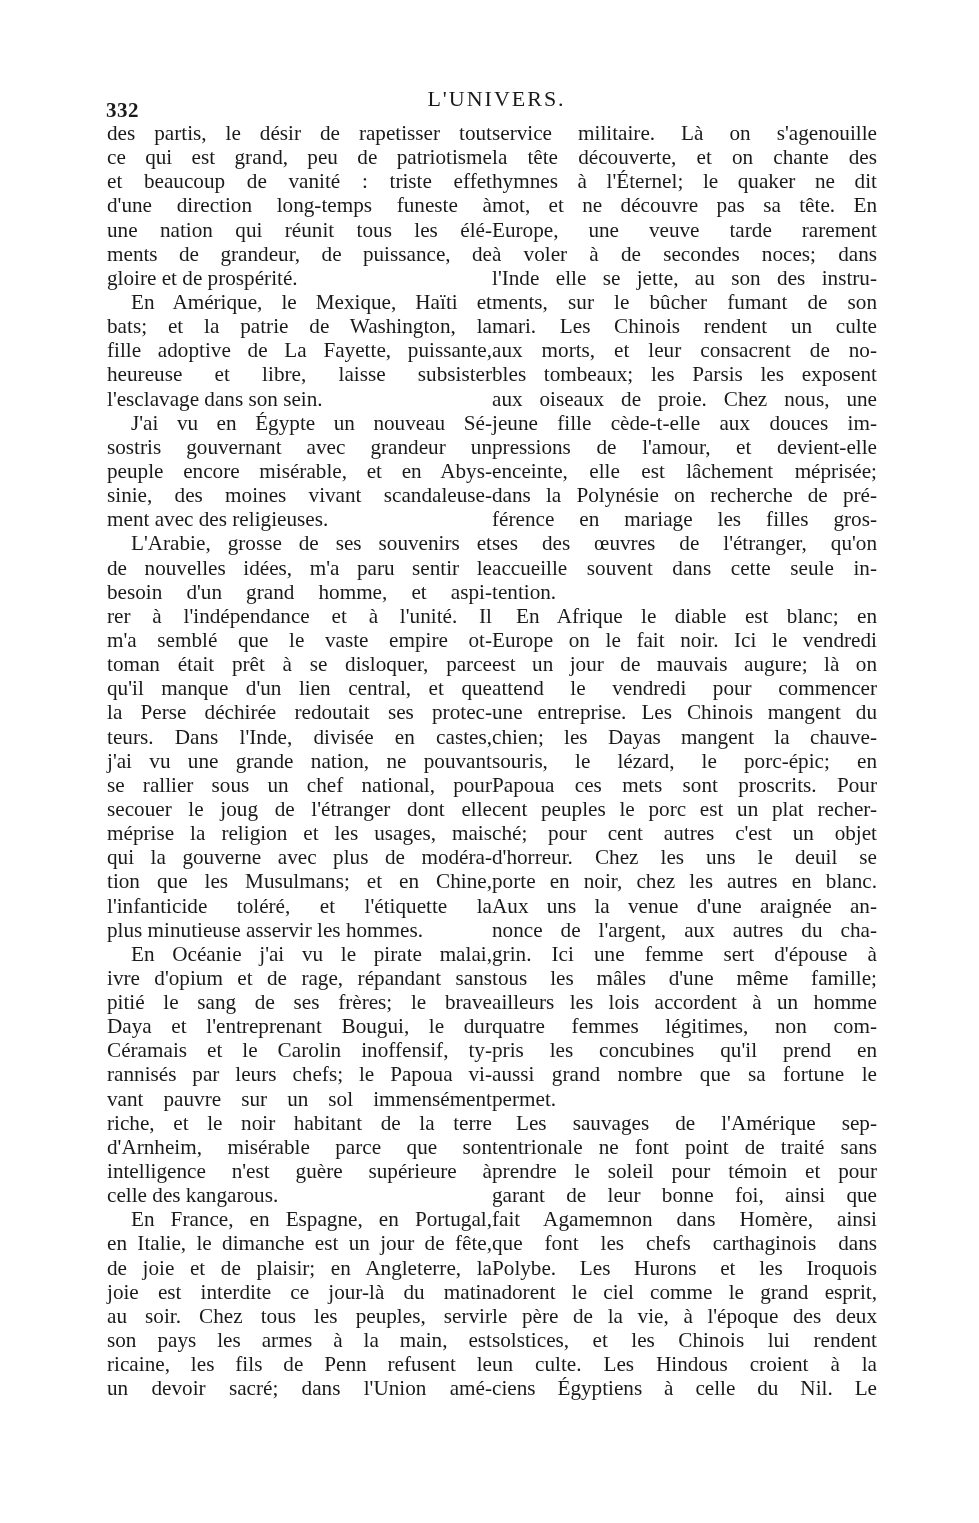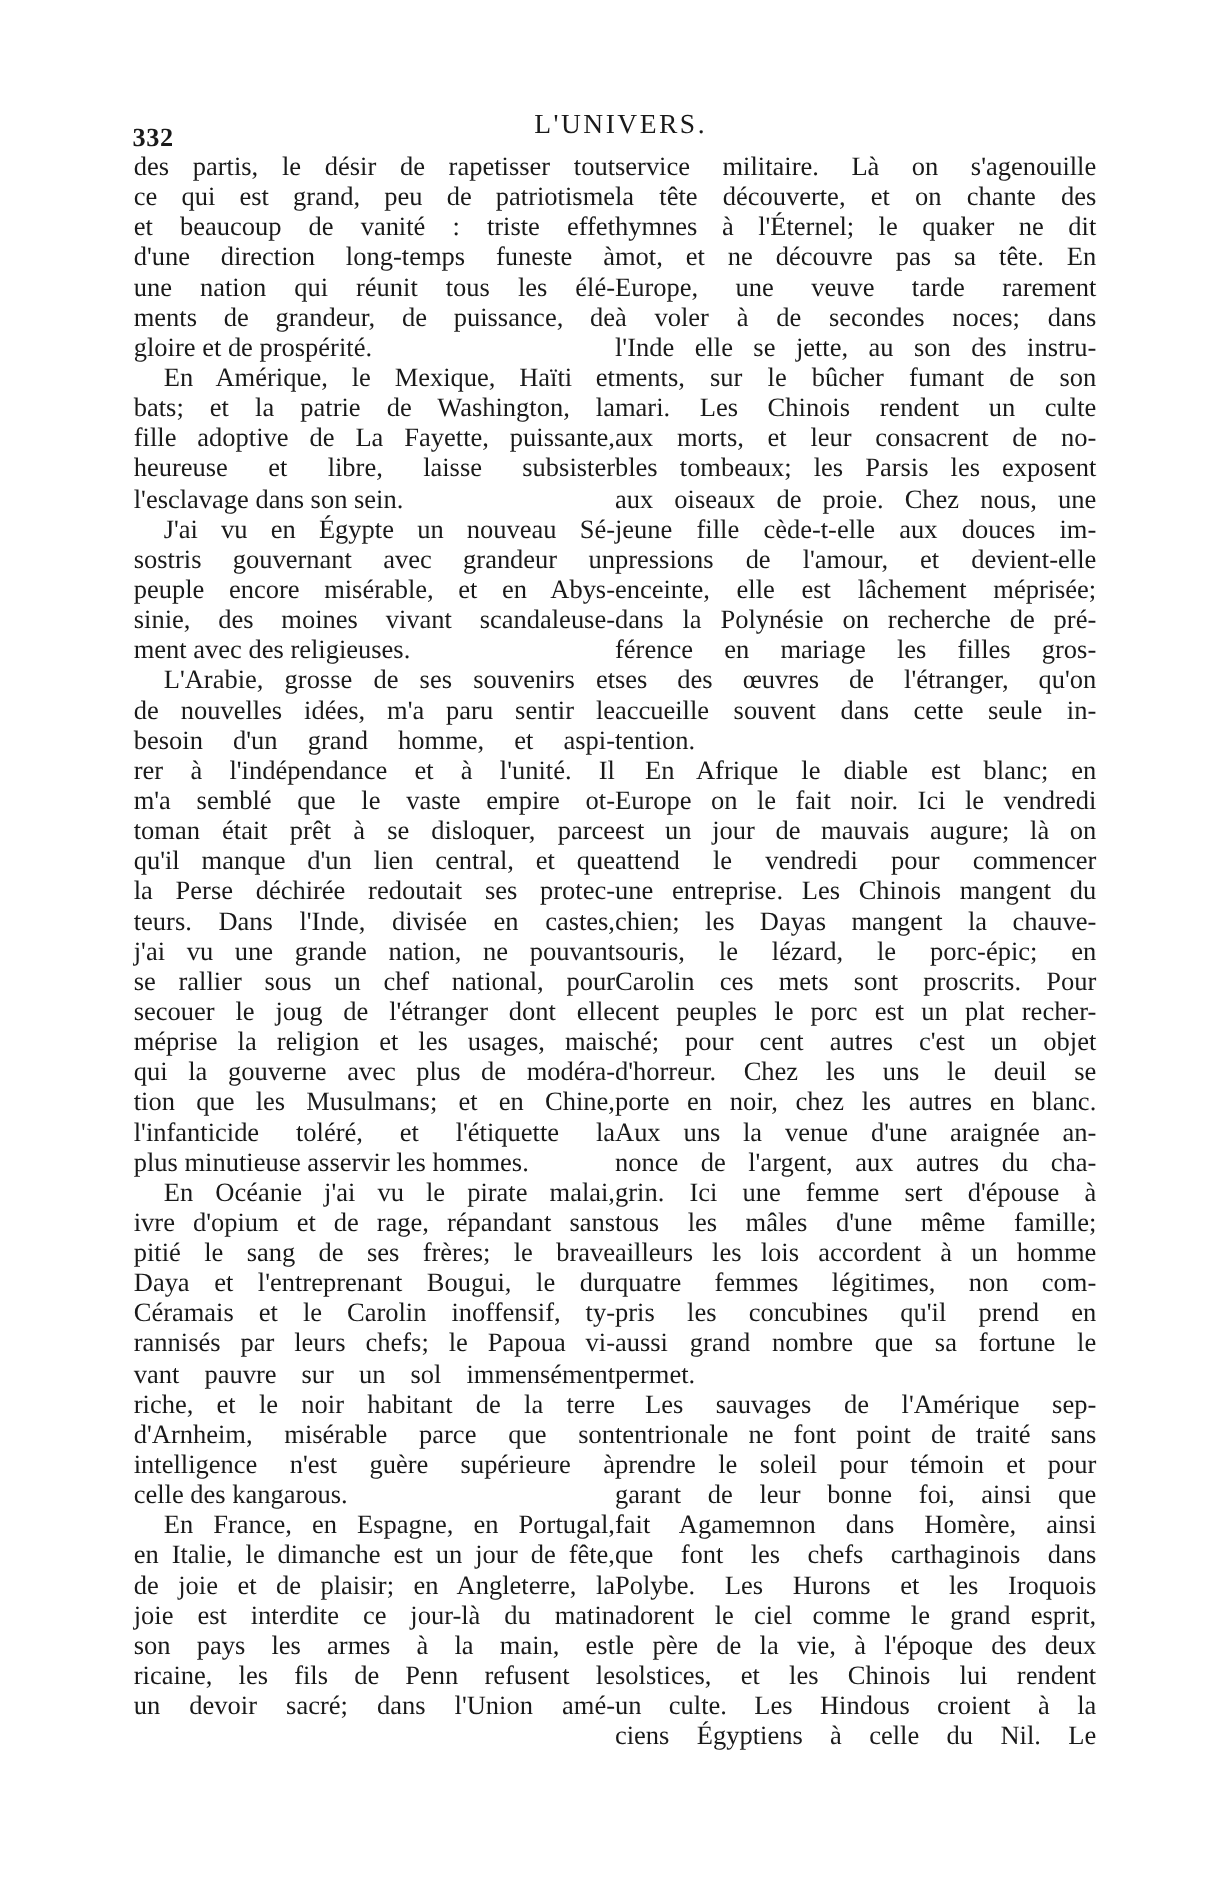--- a/index.html
+++ b/index.html
@@ -63,20 +63,21 @@
     <span class="line">rannisés par leurs chefs; le Papoua vi-</span>
     <span class="line">vant pauvre sur un sol immensément</span>
     <span class="line">riche, et le noir habitant de la terre</span>
     <span class="line">d'Arnheim, misérable parce que son</span>
     <span class="line">intelligence n'est guère supérieure à</span>
     <span class="line last">celle des kangarous.</span>
     <span class="line indent">En France, en Espagne, en Portugal,</span>
     <span class="line">en Italie, le dimanche est un jour de fête,</span>
     <span class="line">de joie et de plaisir; en Angleterre, la</span>
     <span class="line">joie est interdite ce jour-là du matin</span>
+    <span class="line">au soir. Chez tous les peuples, servir</span>
     <span class="line">son pays les armes à la main, est</span>
     <span class="line">ricaine, les fils de Penn refusent le</span>
     <span class="line">un devoir sacré; dans l'Union amé-</span>
   </div>
 <div class="column col-right" id="col1">
     <span class="line">service militaire. Là on s'agenouille</span>
     <span class="line">la tête découverte, et on chante des</span>
     <span class="line">hymnes à l'Éternel; le quaker ne dit</span>
     <span class="line">mot, et ne découvre pas sa tête. En</span>
     <span class="line">Europe, une veuve tarde rarement</span>
@@ -95,21 +96,21 @@
     <span class="line">ses des œuvres de l'étranger, qu'on</span>
     <span class="line">accueille souvent dans cette seule in-</span>
     <span class="line last">tention.</span>
     <span class="line indent">En Afrique le diable est blanc; en</span>
     <span class="line">Europe on le fait noir. Ici le vendredi</span>
     <span class="line">est un jour de mauvais augure; là on</span>
     <span class="line">attend le vendredi pour commencer</span>
     <span class="line">une entreprise. Les Chinois mangent du</span>
     <span class="line">chien; les Dayas mangent la chauve-</span>
     <span class="line">souris, le lézard, le porc-épic; en</span>
-    <span class="line">Carolin ces mets sont proscrits. Pour</span>
+    <span class="line">Papoua ces mets sont proscrits. Pour</span>
     <span class="line">cent peuples le porc est un plat recher-</span>
     <span class="line">ché; pour cent autres c'est un objet</span>
     <span class="line">d'horreur. Chez les uns le deuil se</span>
     <span class="line">porte en noir, chez les autres en blanc.</span>
     <span class="line">Aux uns la venue d'une araignée an-</span>
     <span class="line">nonce de l'argent, aux autres du cha-</span>
     <span class="line">grin. Ici une femme sert d'épouse à</span>
     <span class="line">tous les mâles d'une même famille;</span>
     <span class="line">ailleurs les lois accordent à un homme</span>
     <span class="line">quatre femmes légitimes, non com-</span>

